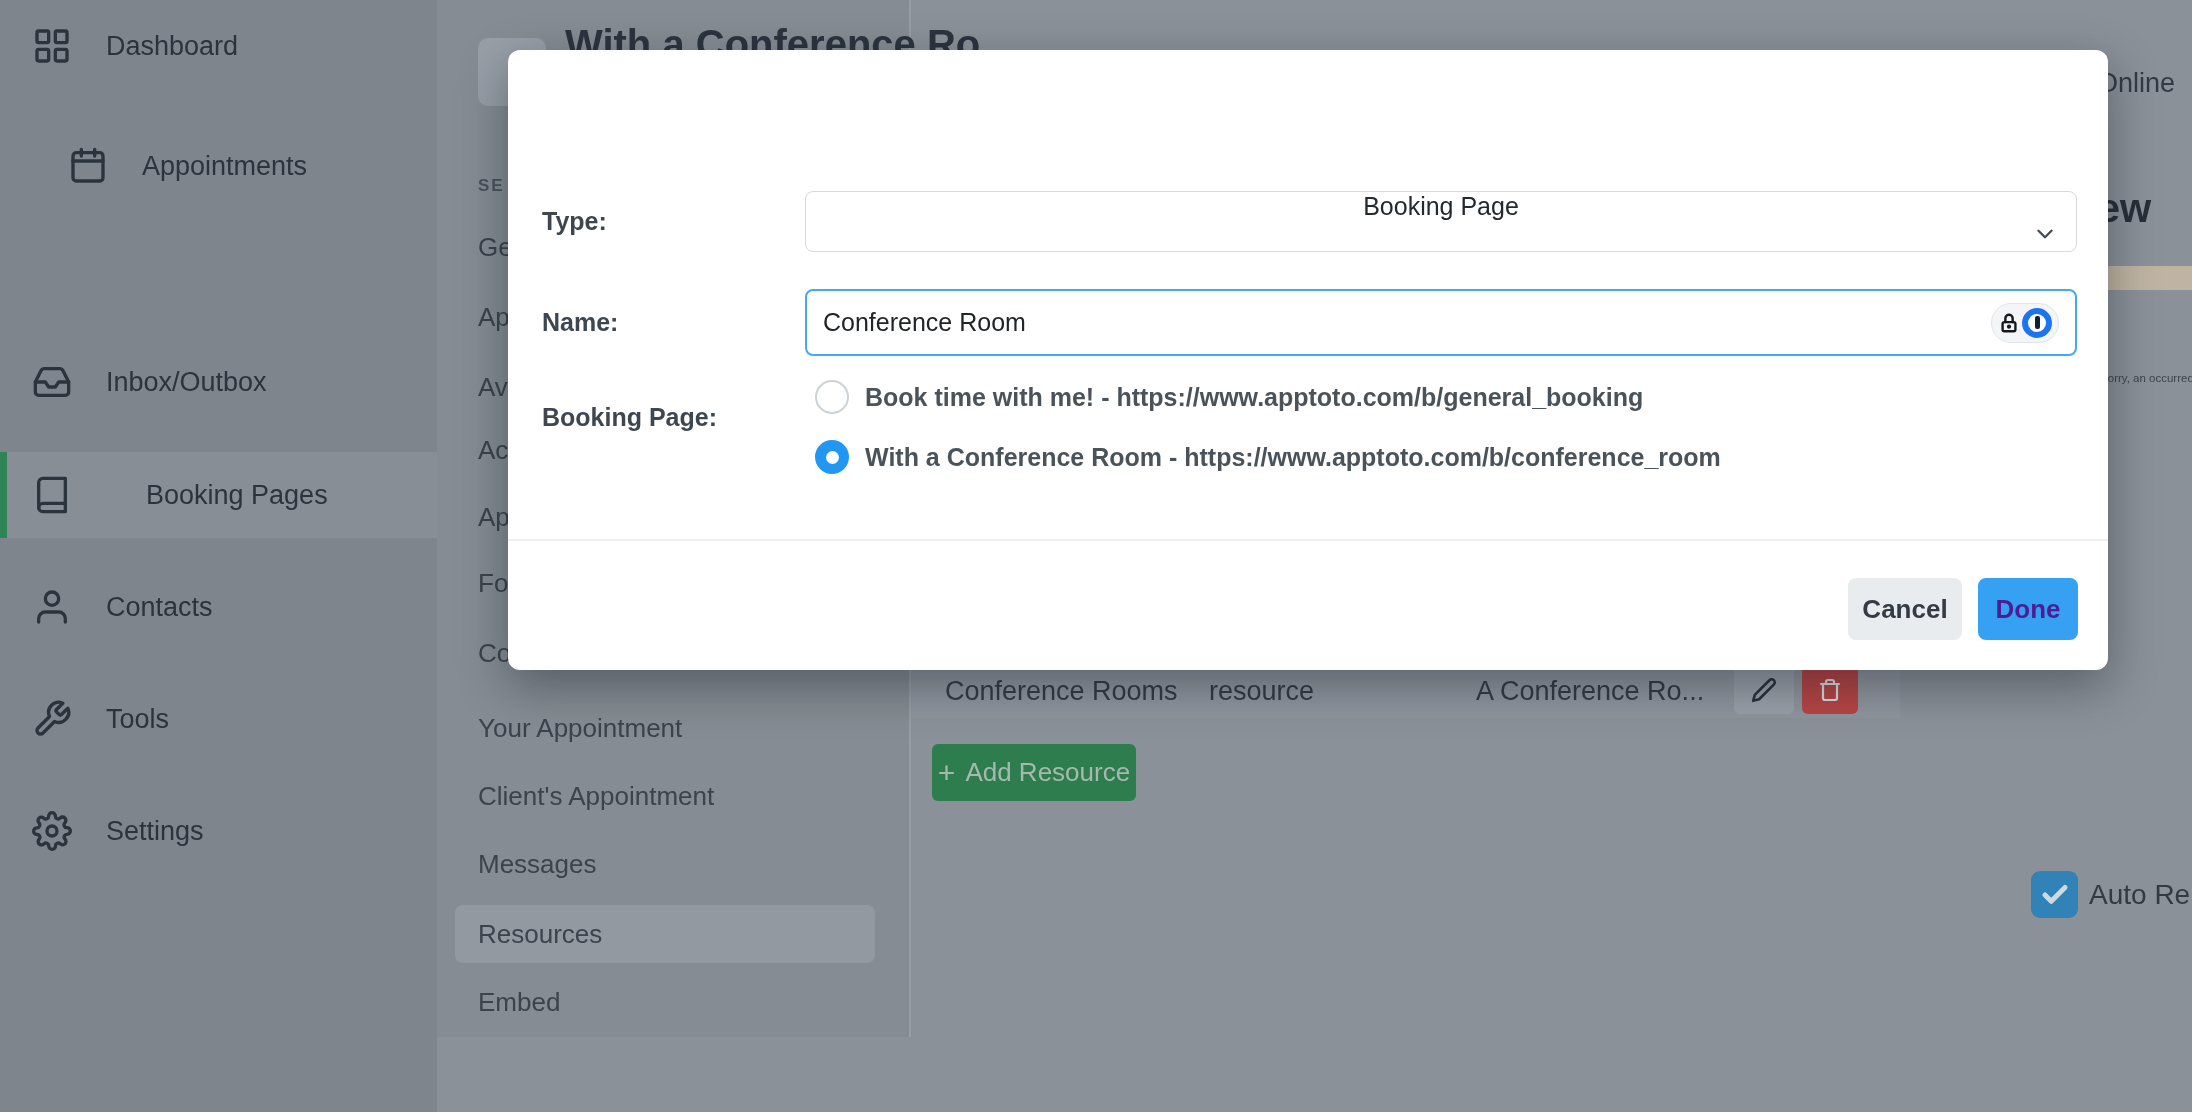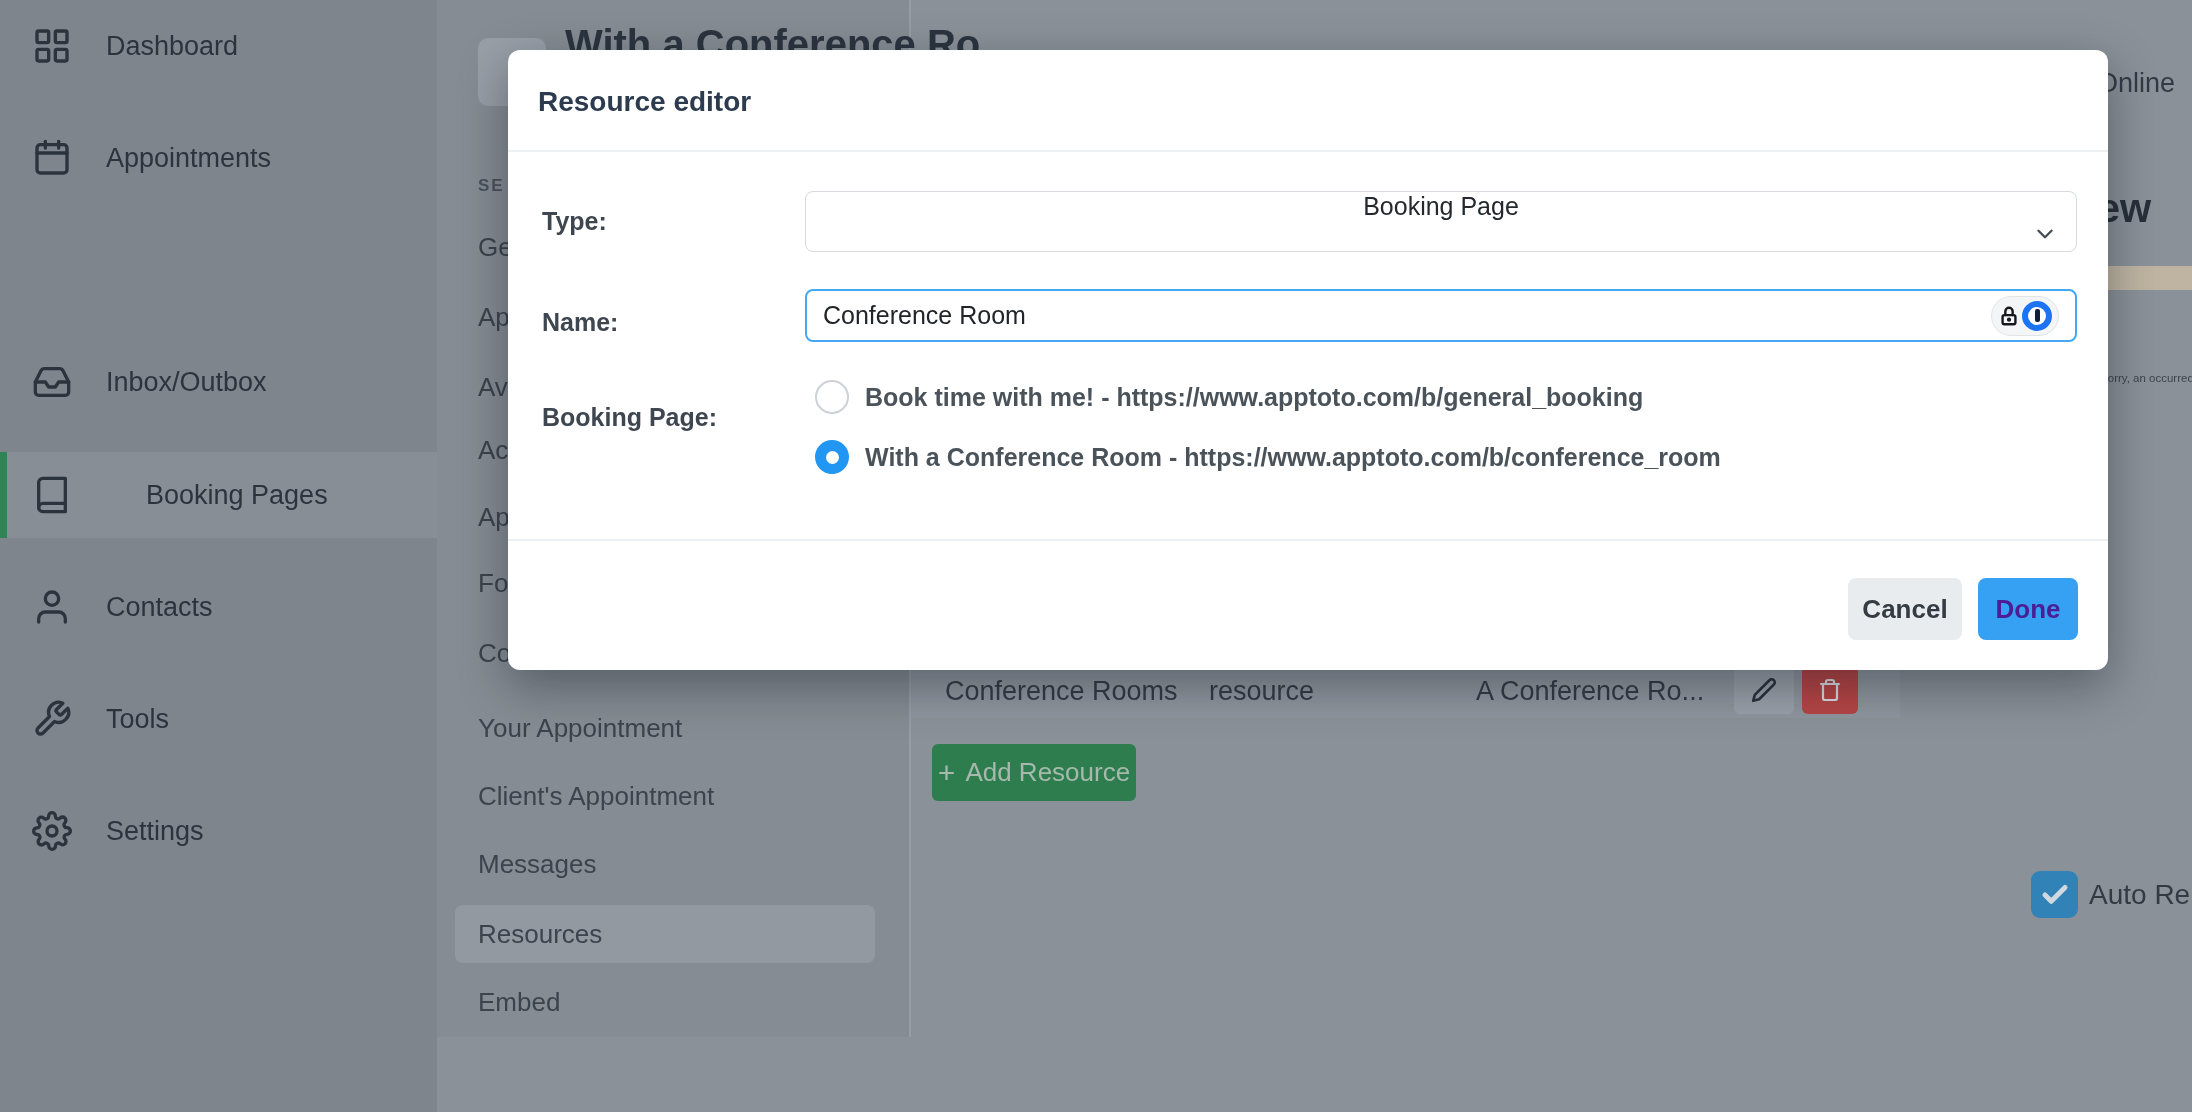--- a/index.html
+++ b/index.html
@@ -45,21 +45,21 @@
   
   .modal { left:508px; top:50px; width:1600px; height:620px; background:#ffffff; border-radius:12px;
            box-shadow:0 16px 48px rgba(10,15,25,.38); }
   .m-header { position:absolute; left:0; top:0; width:100%; height:102px; border-bottom:2px solid #edf0f2; }
   .m-title { position:absolute; left:30px; top:36px; font-size:28px; font-weight:bold; color:#2d3b4e; }
   .f-label { position:absolute; left:34px; font-size:25px; font-weight:bold; color:#3e4650; }
   .select { position:absolute; left:297px; top:141px; width:1272px; height:61px; border:1.5px solid #d6dade;
             border-radius:8px; background:#fff; display:flex; align-items:center; padding:0 18px;
             font-size:25px; color:#23292f;flex-direction:column; }
   .select .chev { margin-left:auto; }
-  .input { position:absolute; left:297px; top:239px; width:1272px; height:53px; border:2.5px solid #44a8f5;
+  .input { position:absolute; left:297px; top:239px; width:1272px; height:67px; border:2.5px solid #44a8f5;
            border-radius:8px; background:#fff; display:flex; align-items:center; padding:0 16px;
            font-size:25px; color:#212529; }
   .pw-pill { margin-left:auto; width:68px; height:40px; background:#f4f5f7; border:1px solid #e1e4e8;
              border-radius:20px; display:flex; align-items:center; justify-content:center; gap:2px; }
   .op-circle { width:30px; height:30px; border-radius:50%; background:#fff; border:6px solid #1d74f2;
                display:flex; align-items:center; justify-content:center; }
   .op-bar { width:5px; height:13px; background:#10203a; border-radius:2px; }
   .radio-row { position:absolute; left:307px; display:flex; align-items:center; gap:16px; }
   .radio { width:34px; height:34px; border-radius:50%; background:#fff; border:2px solid #ccd2d8; flex:none; }
   .radio.sel { background:#2196f3; border:none; display:flex; align-items:center; justify-content:center; }
@@ -82,21 +82,21 @@
     <div class="snav" style="top:14px;">
       <svg class="ic" viewBox="0 0 24 24" fill="none" stroke="currentColor" stroke-width="2" stroke-linecap="round" stroke-linejoin="round">
           <rect x="3" y="3" width="7" height="7" rx="1"></rect>
           <rect x="14" y="3" width="7" height="7" rx="1"></rect>
           <rect x="3" y="14" width="7" height="7" rx="1"></rect>
           <rect x="14" y="14" width="7" height="7" rx="1"></rect>
         </svg>
       <span class="lbl">Dashboard</span>
     </div>
 
-    <div class="snav" style="top:126px;">
+    <div class="snav" style="top:134px;padding-left:36px;">
       <svg class="ic" viewBox="0 0 24 24" fill="none" stroke="currentColor" stroke-width="2" stroke-linecap="round" stroke-linejoin="round">
           <rect x="3" y="4" width="18" height="17" rx="2"></rect>
           <line x1="8" y1="2" x2="8" y2="6"></line>
           <line x1="16" y1="2" x2="16" y2="6"></line>
           <line x1="3" y1="9" x2="21" y2="9"></line>
         </svg>
       <span class="lbl">Appointments</span>
     </div>
 
 
@@ -188,23 +188,20 @@
   </div>
 
   <div class="abs chk">
     <svg width="30" height="30" viewBox="0 0 24 24" fill="none" stroke="#cfd9df" stroke-width="4" stroke-linecap="round" stroke-linejoin="round">
         <polyline points="20 6 9 17 4 12"></polyline>
       </svg>
   </div>
   <div class="abs chk-lbl">Auto Rel</div>
 
   <div class="abs modal">
-    <div class="m-header">
-      <div class="m-title">Resource editor</div>
-    </div>
 
     <div class="f-label" style="top:157px;">Type:</div>
     <div class="select">
       <span>Booking Page</span>
       <svg class="chev" width="26" height="26" viewBox="0 0 24 24" fill="none" stroke="#454c54" stroke-width="2.2" stroke-linecap="round" stroke-linejoin="round">
           <polyline points="6 9 12 15 18 9"></polyline>
         </svg>
     </div>
 
     <div class="f-label" style="top:258px;">Name:</div>

